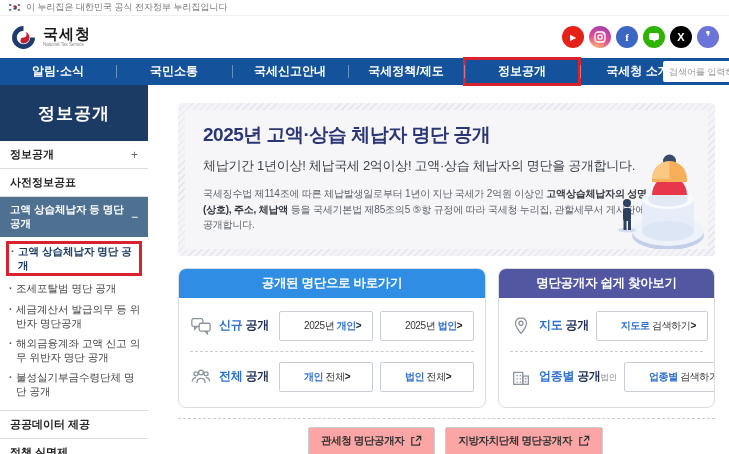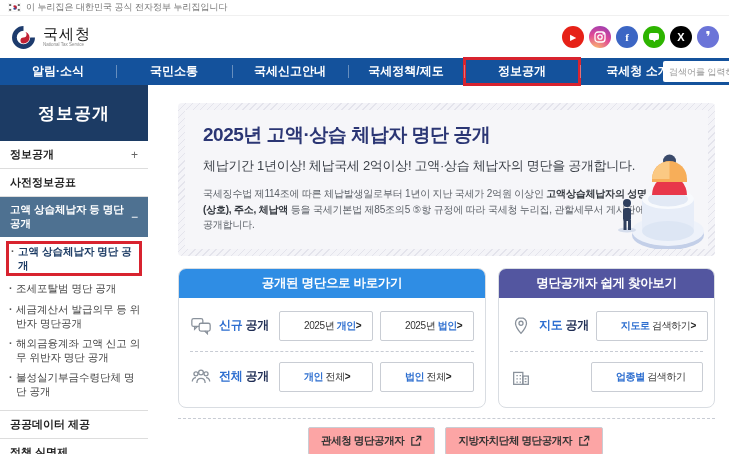--- a/index.html
+++ b/index.html
@@ -8,21 +8,21 @@
 
   
   .gov-banner { height:16px; display:flex; align-items:center; gap:5px; padding-left:8px;
     background:#fff; border-bottom:1px solid #f0f0f0; }
   .gov-banner span { font-size:9px; color:#767676; }
 
   
   .header { height:42px; display:flex; align-items:center; padding:0 10px; }
   .logo { display:flex; align-items:center; gap:6px; }
   .logo-txt { display:flex; flex-direction:column; line-height:1; }
-  .logo-title { font-size:15px; font-weight:normal; color:#1a1a1a; letter-spacing:1px; }
+  .logo-title { font-size:15px; font-weight:bold; color:#1a1a1a; letter-spacing:1px; }
   .logo-sub { font-size:4.5px; color:#8a8a8a; margin-top:2px; }
   .social { margin-left:auto; display:flex; gap:5px; align-items:center; }
   .sns { width:22px; height:22px; border-radius:50%; display:flex; align-items:center;
     justify-content:center; color:#fff; font-size:11px; font-weight:bold; }
   .sns.yt { background:#e62117; font-size:8px; }
   .sns.ig { background:radial-gradient(circle at 30% 110%,#fdc468 0%,#df4996 55%,#8a3ab9 100%); }
   .sns.fb { background:#3c66c4; font-family:"Liberation Serif",serif; }
   .sns.bl { background:#2db400; }
   .sns.xx { background:#000; font-size:11px; }
   .sns.qt { background:#6b74d8; font-size:15px; }
@@ -292,20 +292,21 @@
               </button>
             </span>
           </div>
           <hr class="dash">
           <div class="p-row">
             <svg class="p-ico" viewBox="0 0 24 24" fill="none" stroke="#8a929c" stroke-width="1.4">
               <rect x="4" y="7" width="10" height="13"></rect>
                 <rect x="14" y="11" width="6" height="9"></rect>
               <path d="M7 10.5 h1.5 M10.5 10.5 H12 M7 14 h1.5 M10.5 14 H12 M16 14 h2 M7 17.5 h1.5 M10.5 17.5 H12 M16 17 h2"></path>
             </svg>
+            <span class="p-label"><span class="acc">업종별</span><span> 공개</span><span class="note">법인</span></span>
             <span class="p-btns">
               <button class="p-btn wide">
                 <span><span class="acc">업종별</span><span> 검색하기</span></span>
 
               </button>
             </span>
           </div>
         </div>
       </div>
     </div>

